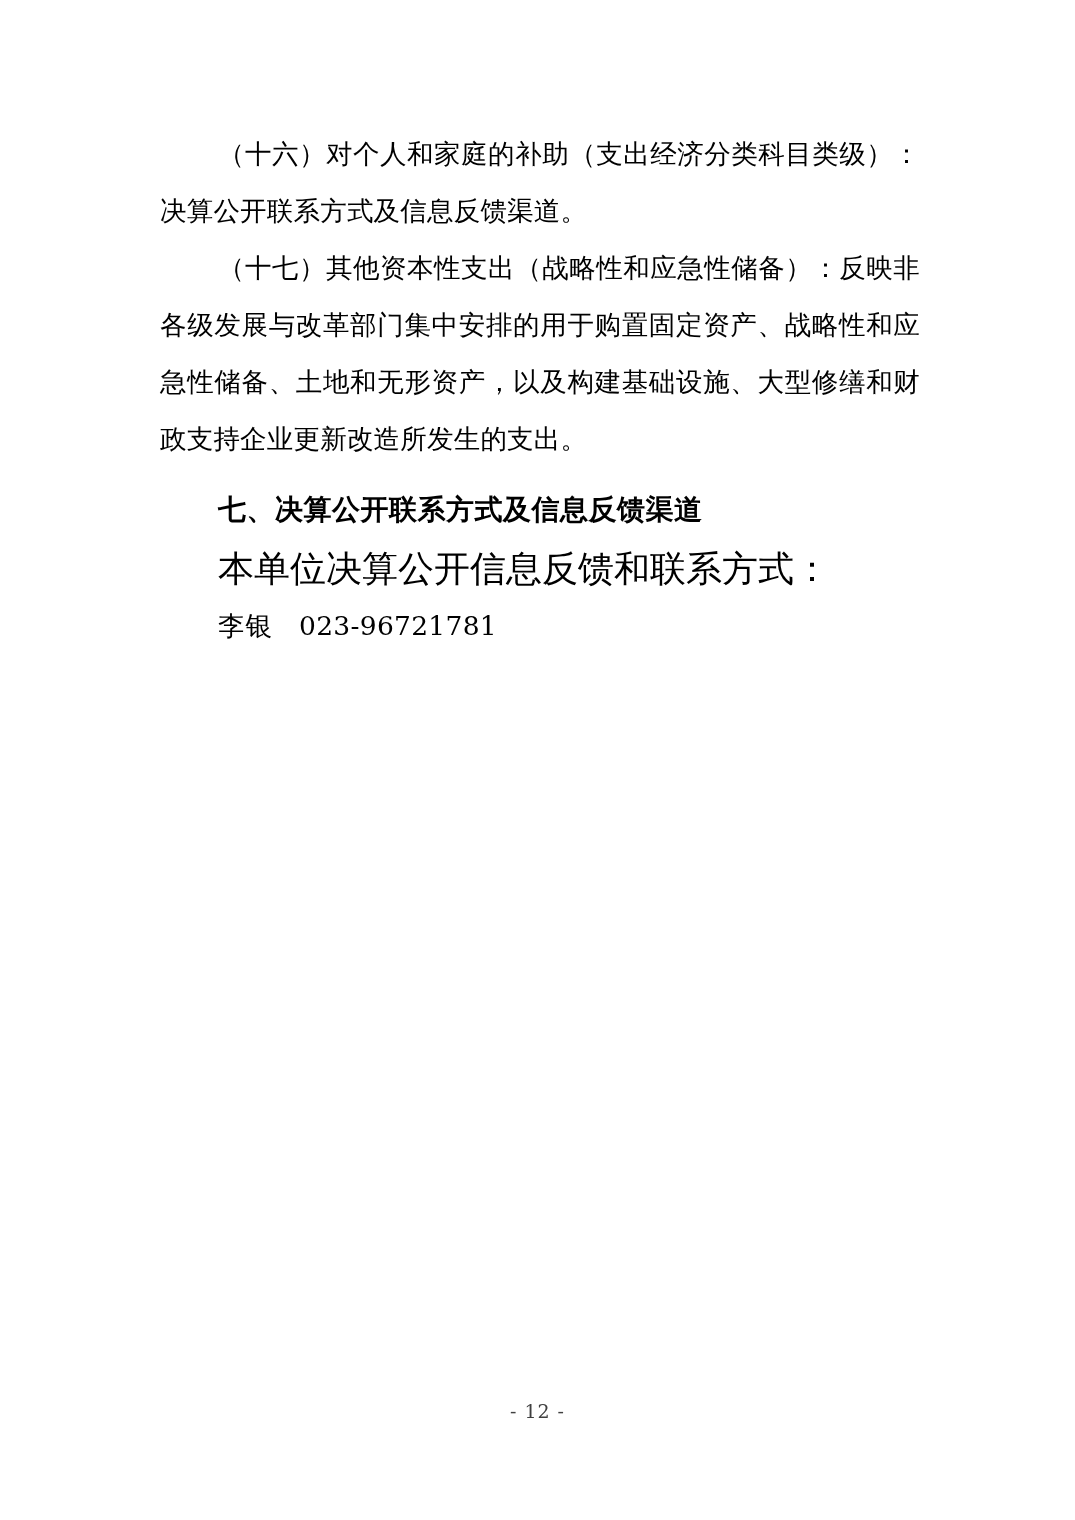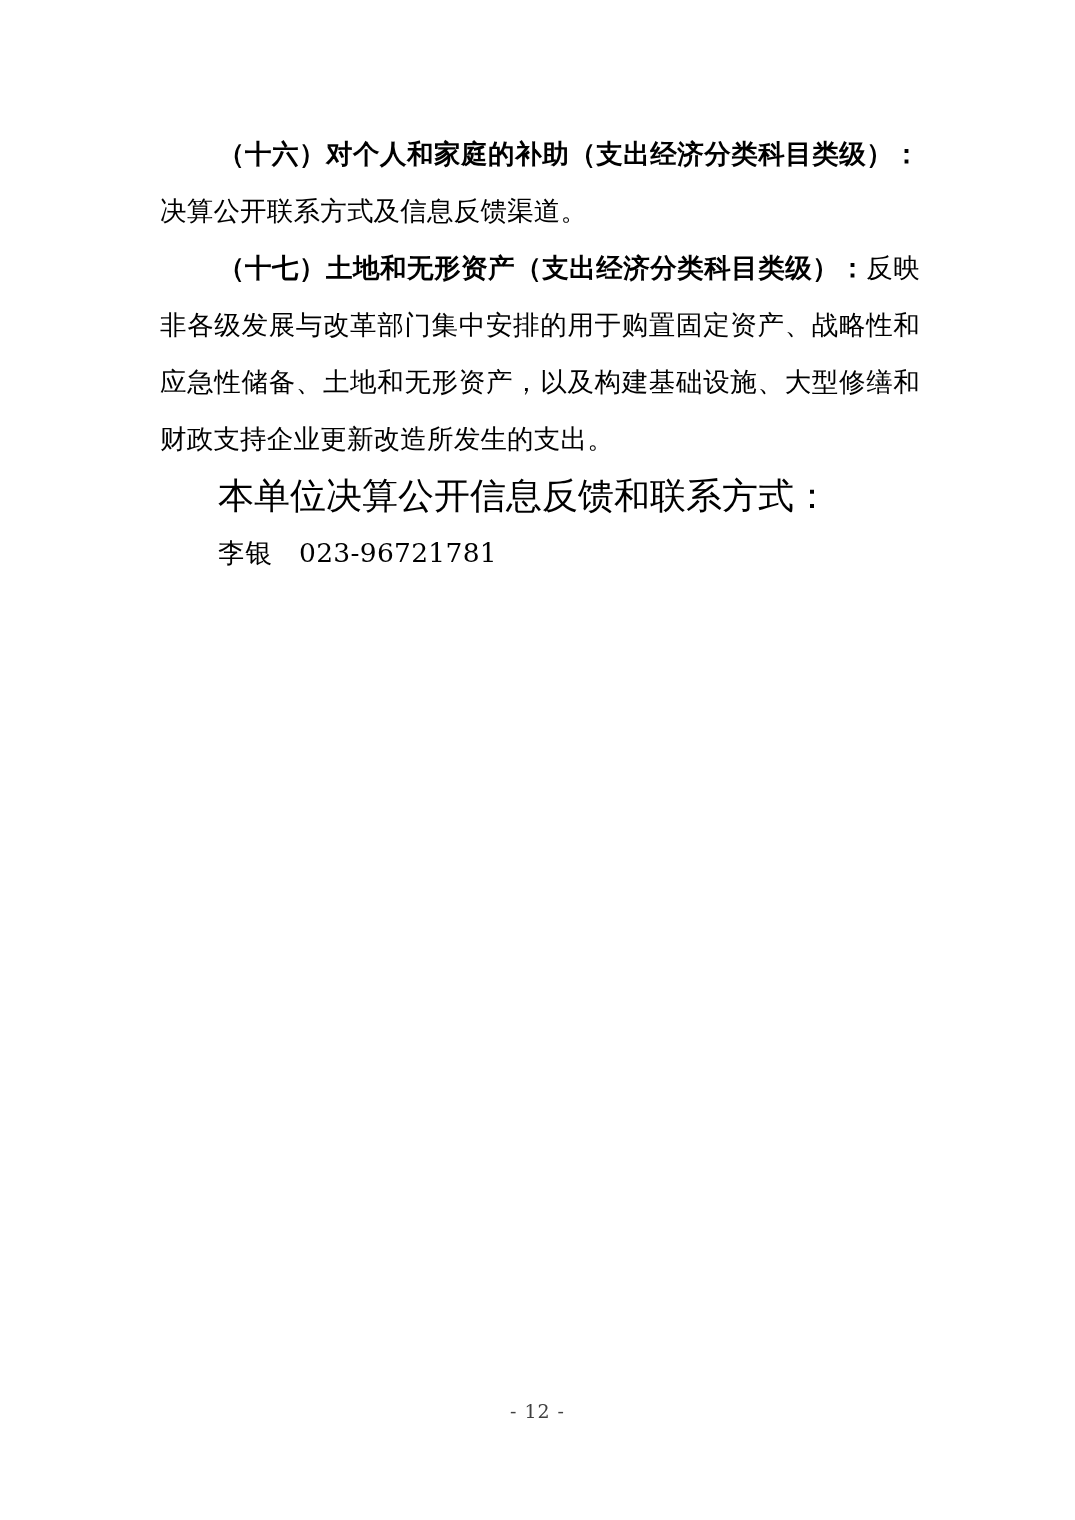--- a/index.html
+++ b/index.html
@@ -32,21 +32,21 @@
     text-align: justify;
     text-justify: inter-ideograph;
     margin: 0 0 0 0;
     letter-spacing: 0.2px;
   }
   .p-indent {
     text-indent: 58px;
   }
   
   .lead {
-    font-weight: bold;
+    font-weight: normal;
   }
   .section-heading {
     font-family: "DejaVu Sans", sans-serif;
     font-size: 28px;
     font-weight: bold;
     line-height: 57px;
     margin: 14px 0 2px 0;
     text-indent: 58px;
     letter-spacing: 0.5px;
   }
@@ -87,22 +87,23 @@
 </style>
 </head>
 <body>
 
 <div class="page">
 
   <div class="content">
 
     <p class="para p-indent"><span class="lead">（十六）对个人和家庭的补助（支出经济分类科目类级）：</span><span>决算公开联系方式及信息反馈渠道。</span></p>
 
-    <p class="para p-indent"><span class="lead">（十七）土地和无形资产（支出经济分类科目类级）：</span><span>反映非各级发展与改革部门集中安排的用于购置固定资产、战略性和应急性储备、土地和无形资产，以及构建基础设施、大型修缮和财政支持企业更新改造所发生的支出。</span></p>
+    <p class="para p-indent"><span class="lead">（十七）其他资本性支出（战略性和应急性储备）：</span><span>反映非各级发展与改革部门集中安排的用于购置固定资产、战略性和应急性储备、土地和无形资产，以及构建基础设施、大型修缮和财政支持企业更新改造所发生的支出。</span></p>
 
+    <h2 class="section-heading">七、决算公开联系方式及信息反馈渠道</h2>
 
     <p class="plain-line">本单位决算公开信息反馈和联系方式：</p>
 
     <p class="contact-line"><span class="name">李银</span><span class="gap"></span><span class="phone">023-96721781</span></p>
 
   </div>
 
   <div class="page-number">- 12 -</div>
 
 </div>

